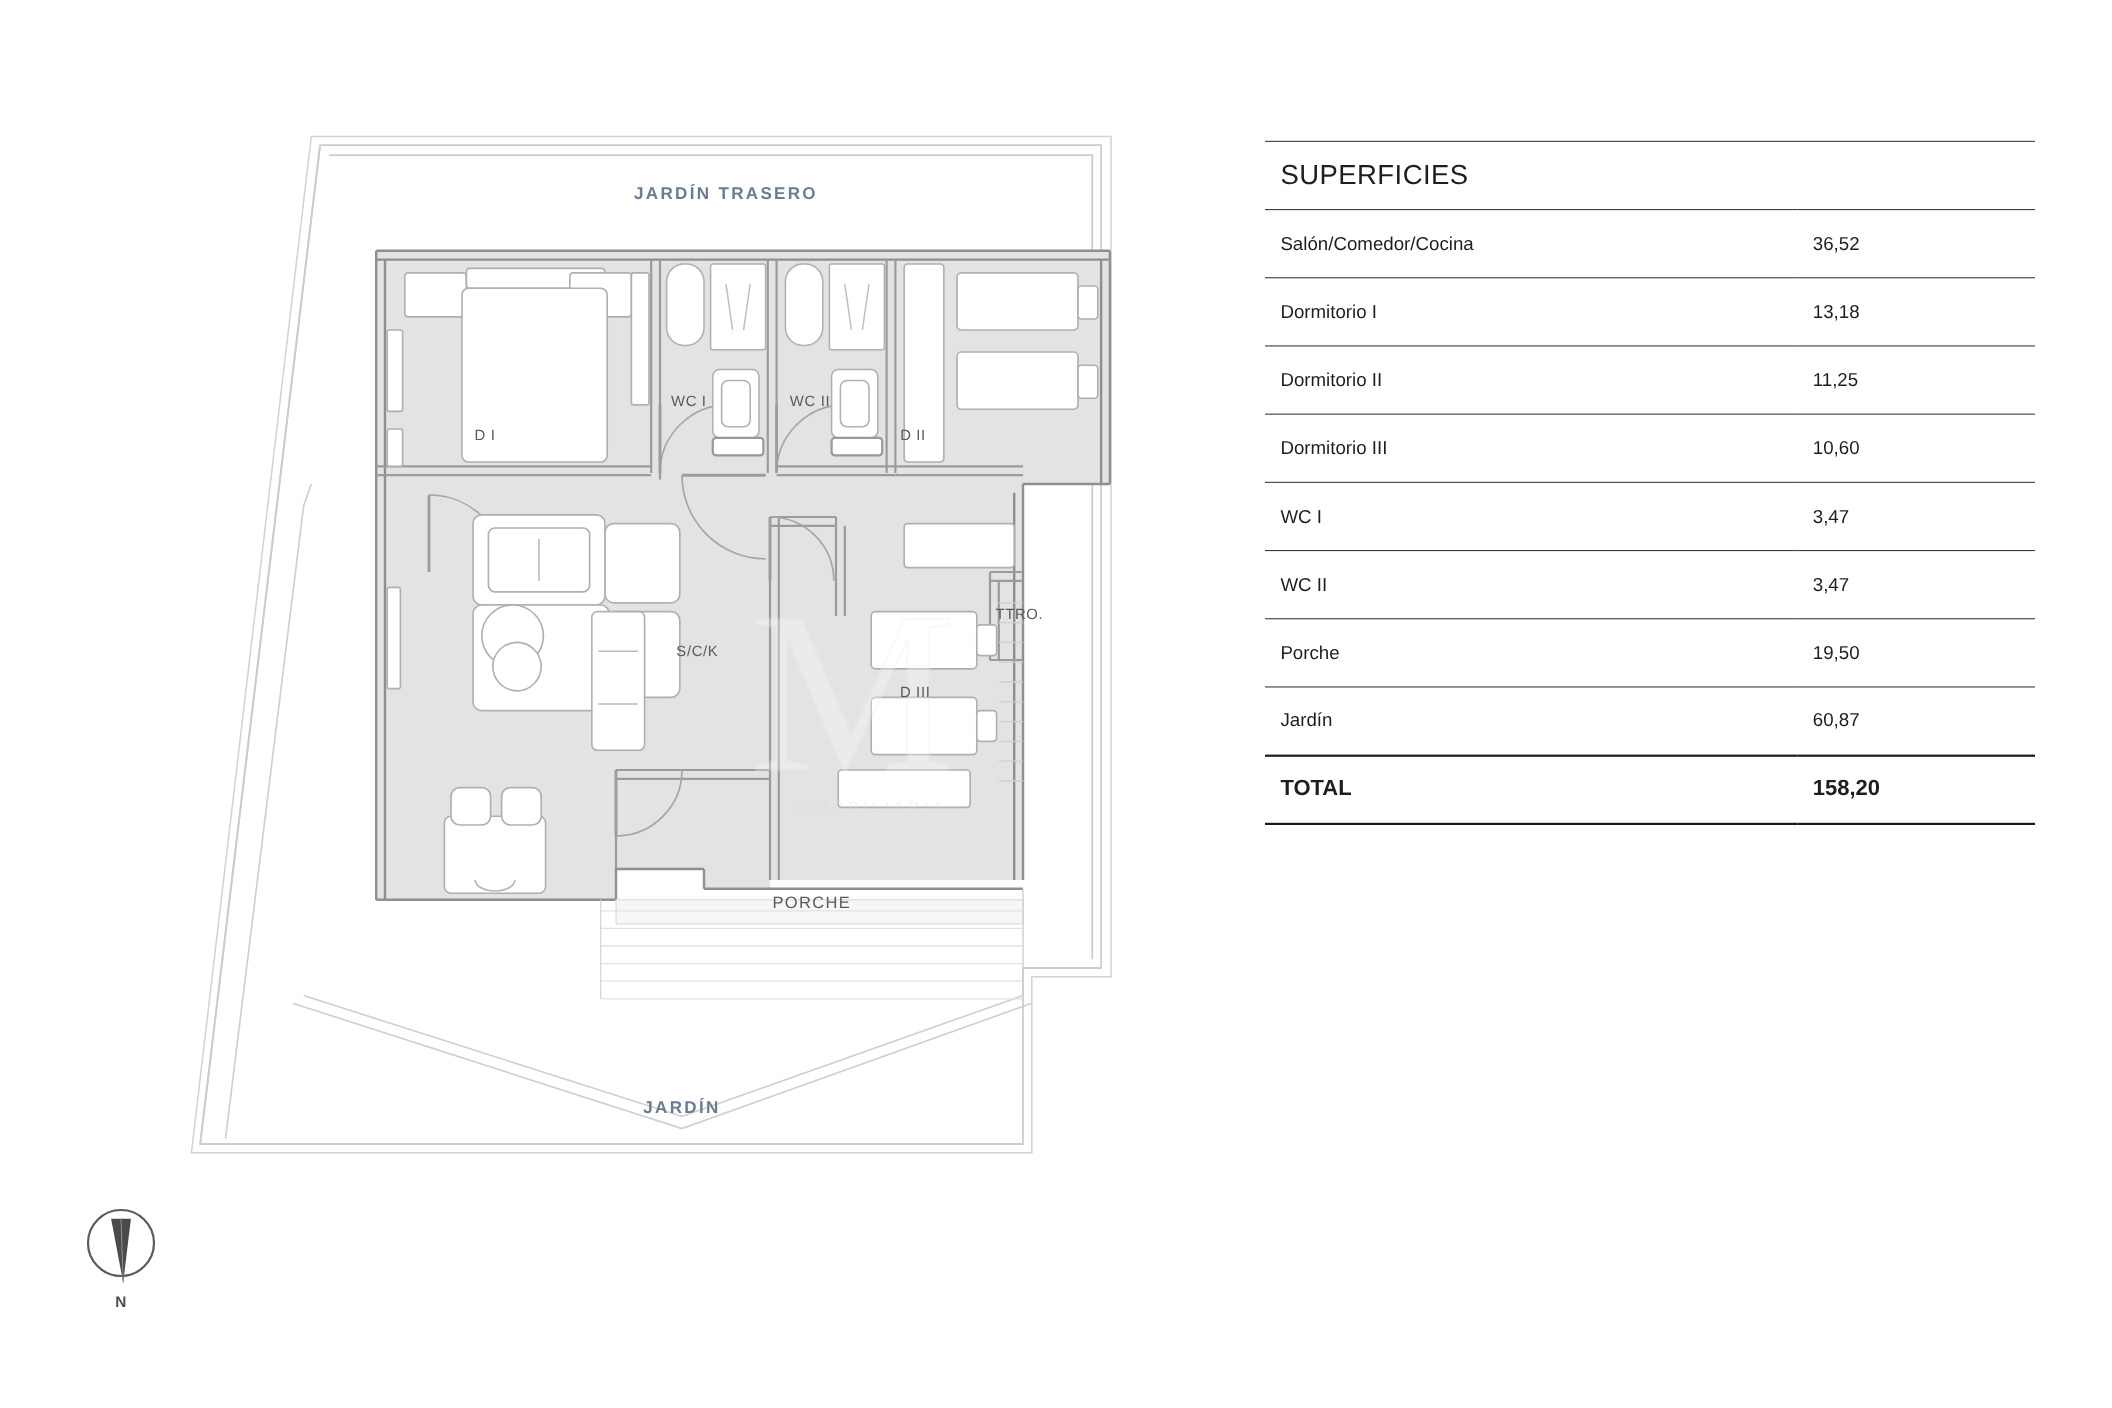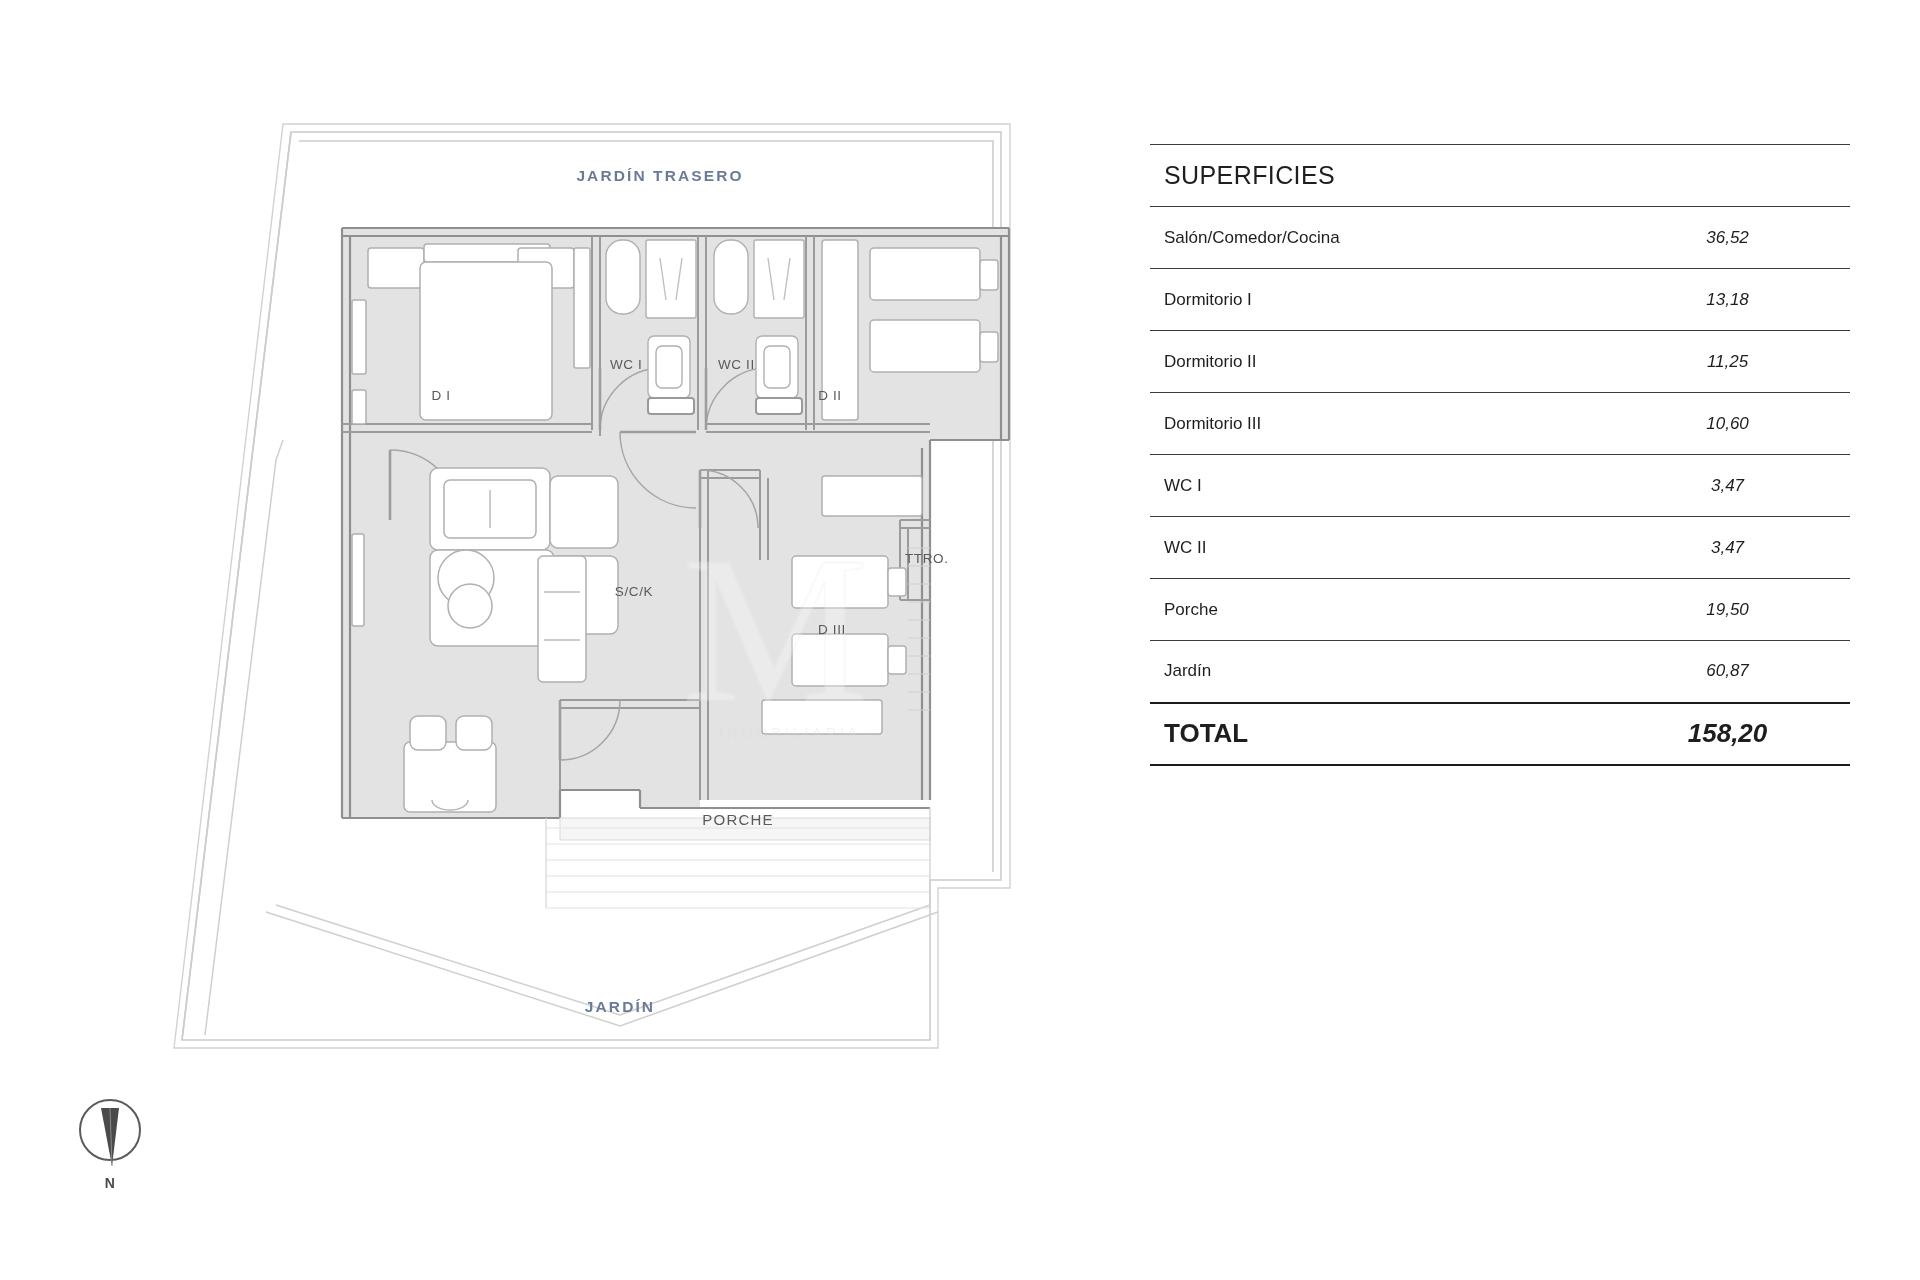--- a/index.html
+++ b/index.html
@@ -29,47 +29,47 @@
     font-size:15.5px;
     letter-spacing:2.1px;
     font-weight:700;
   }
   .plan-label.compass{
     fill:#4a4a4a;font-size:14px;font-weight:700;letter-spacing:0.5px;
   }
 
   
   #table-panel{
-    position:absolute;left:1150px;top:144px;width:700px;
+    position:absolute;left:1150px;top:128px;width:700px;
   }
   table.areas{
     border-collapse:collapse;
     width:700px;
     font-family:"Liberation Sans", sans-serif;
   }
   table.areas tr{height:62px;}
   table.areas td{
     border-top:1.4px solid #3c3c3c;
     padding:0 10px 0 14px;
     font-size:17px;
     color:#1e1e1e;
     vertical-align:middle;
     font-weight:400;
   }
-  table.areas td.val{text-align:center;padding-right:14px;white-space:nowrap;font-style:italic;}
+  table.areas td.val{text-align:left;padding-right:14px;white-space:nowrap;}
   table.areas tr.head td{
     border-top:1.4px solid #3c3c3c;
     font-size:25px;
     letter-spacing:0.4px;
     font-weight:400;
   }
   table.areas tr.total td{
     border-top:2.6px solid #1a1a1a;
     font-weight:700;
-    font-size:26px;
+    font-size:20px;
   }
   table.areas tr.total-bottom td{
     border-top:2.6px solid #1a1a1a;
     height:0;padding:0;font-size:0;line-height:0;
   }
 </style>
 </head>
 <body>
 
 <div id="root">

